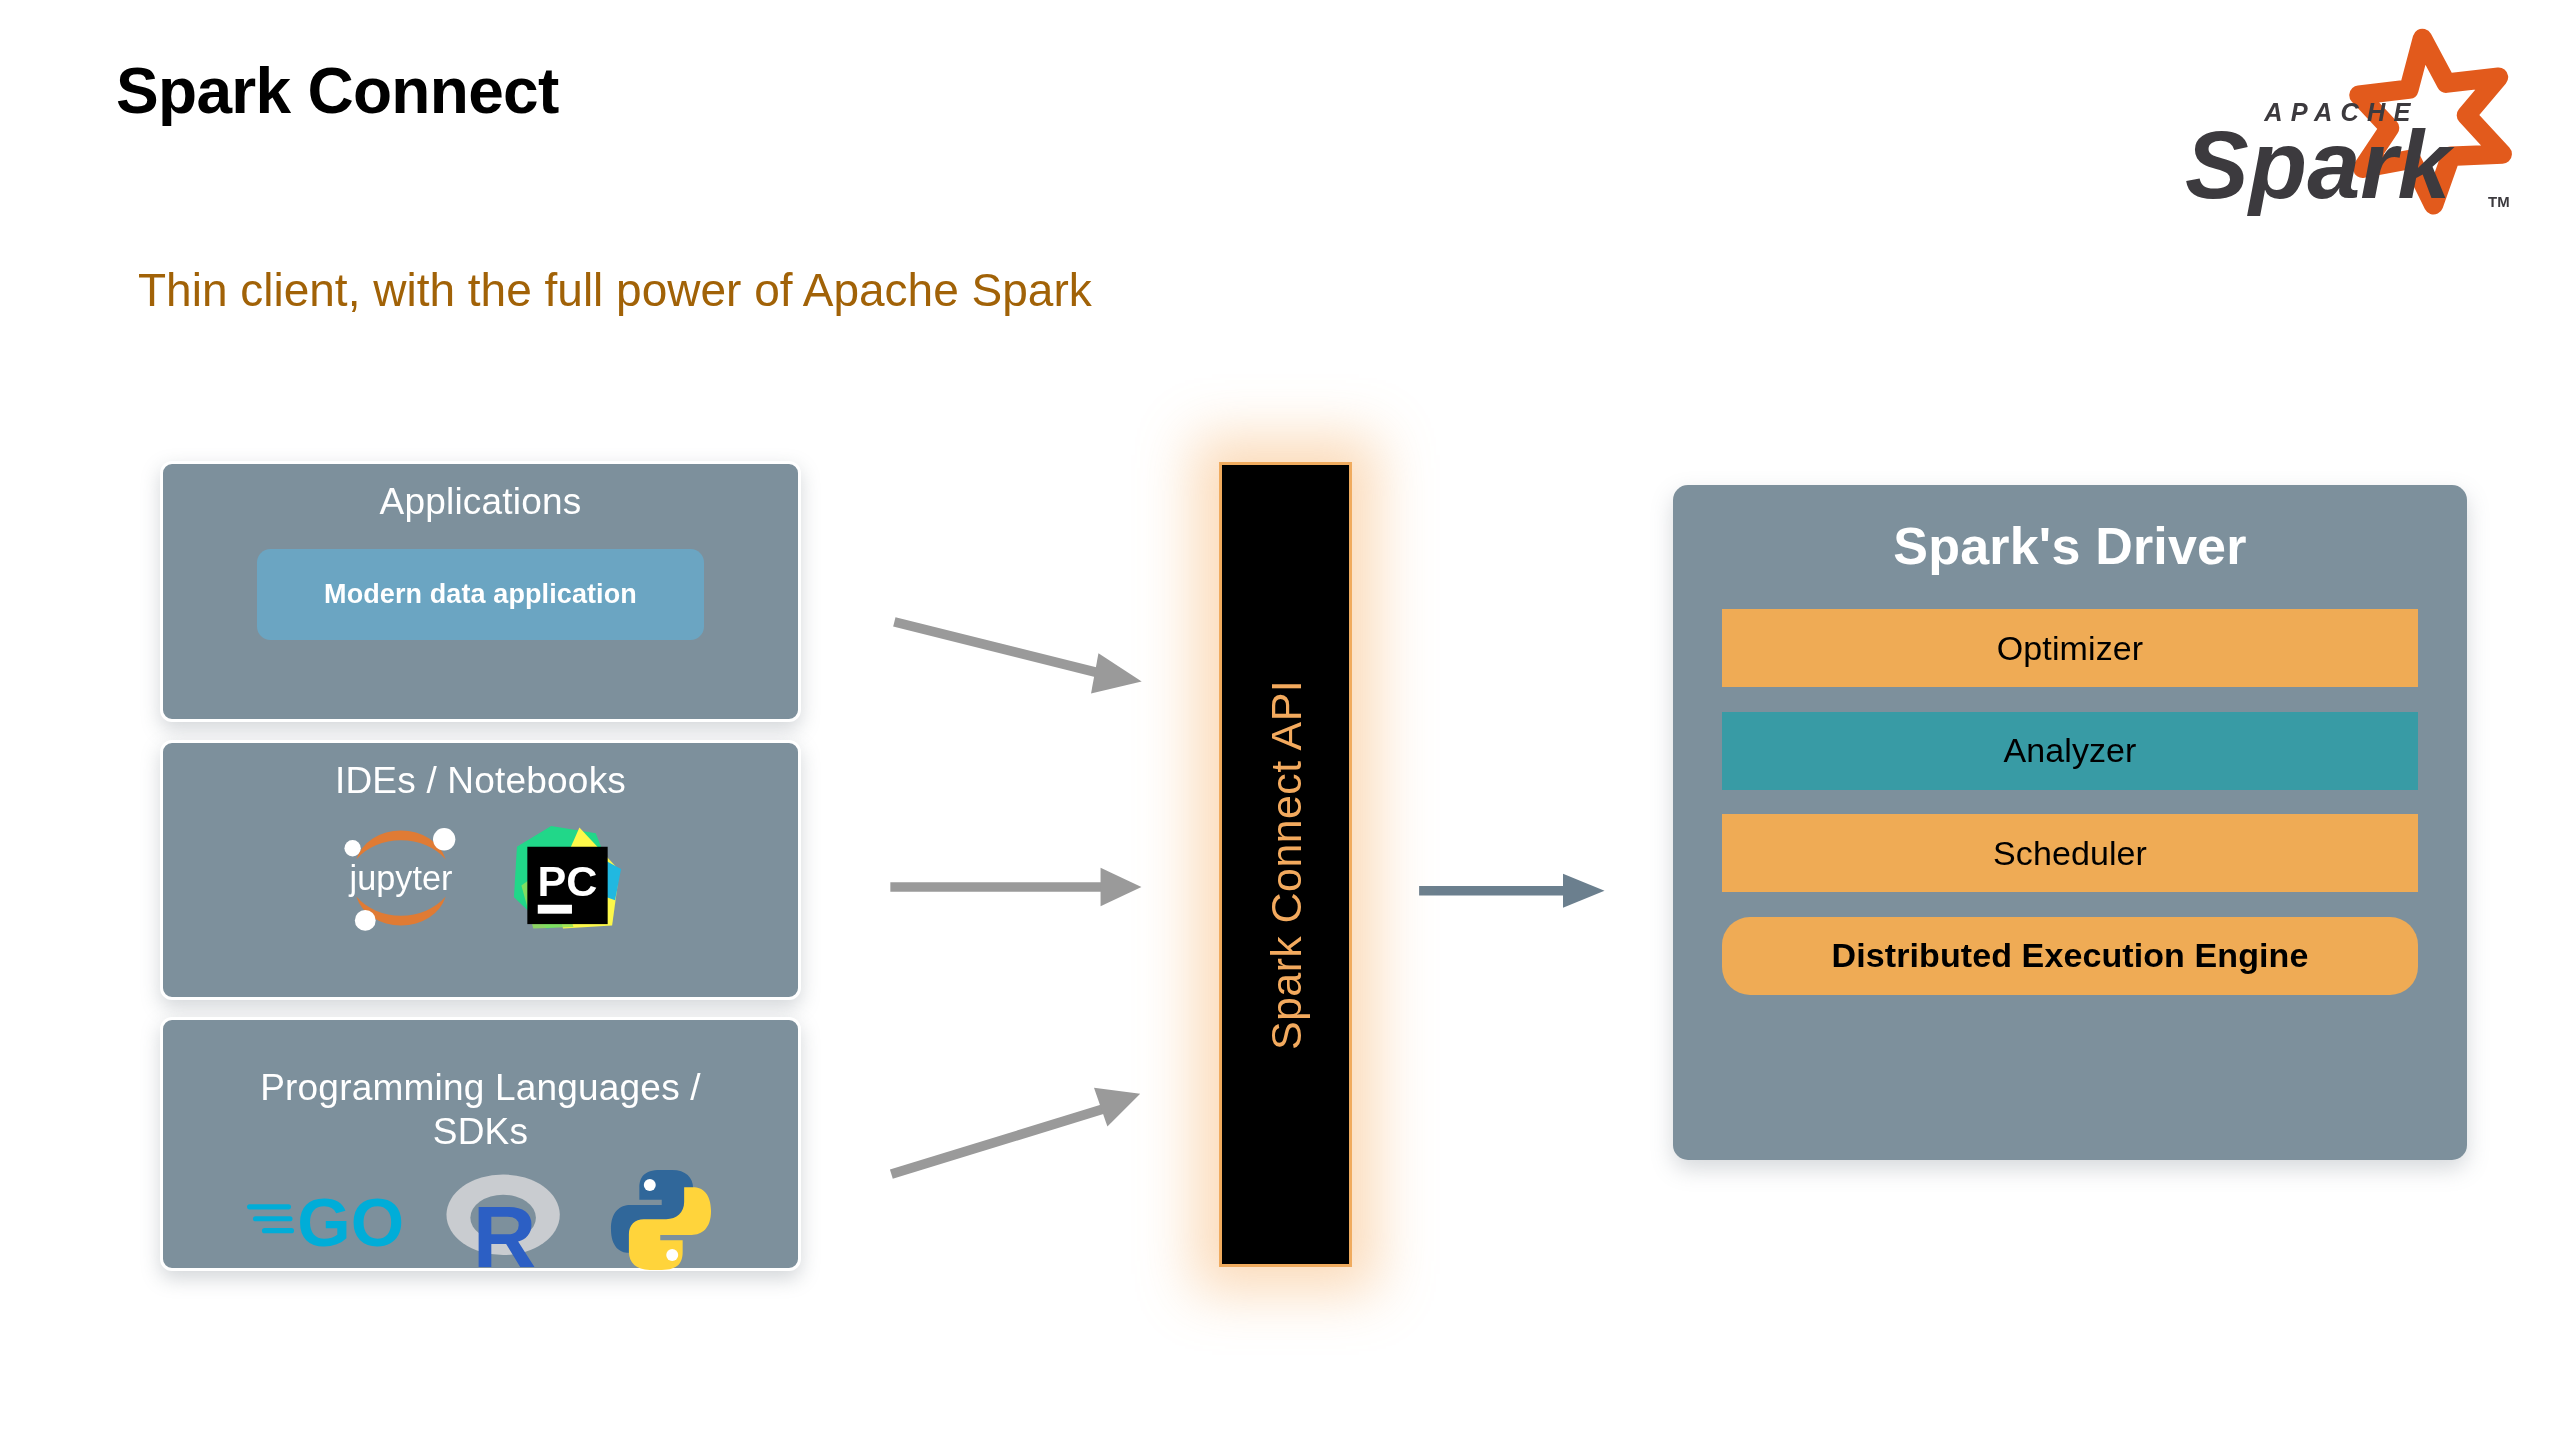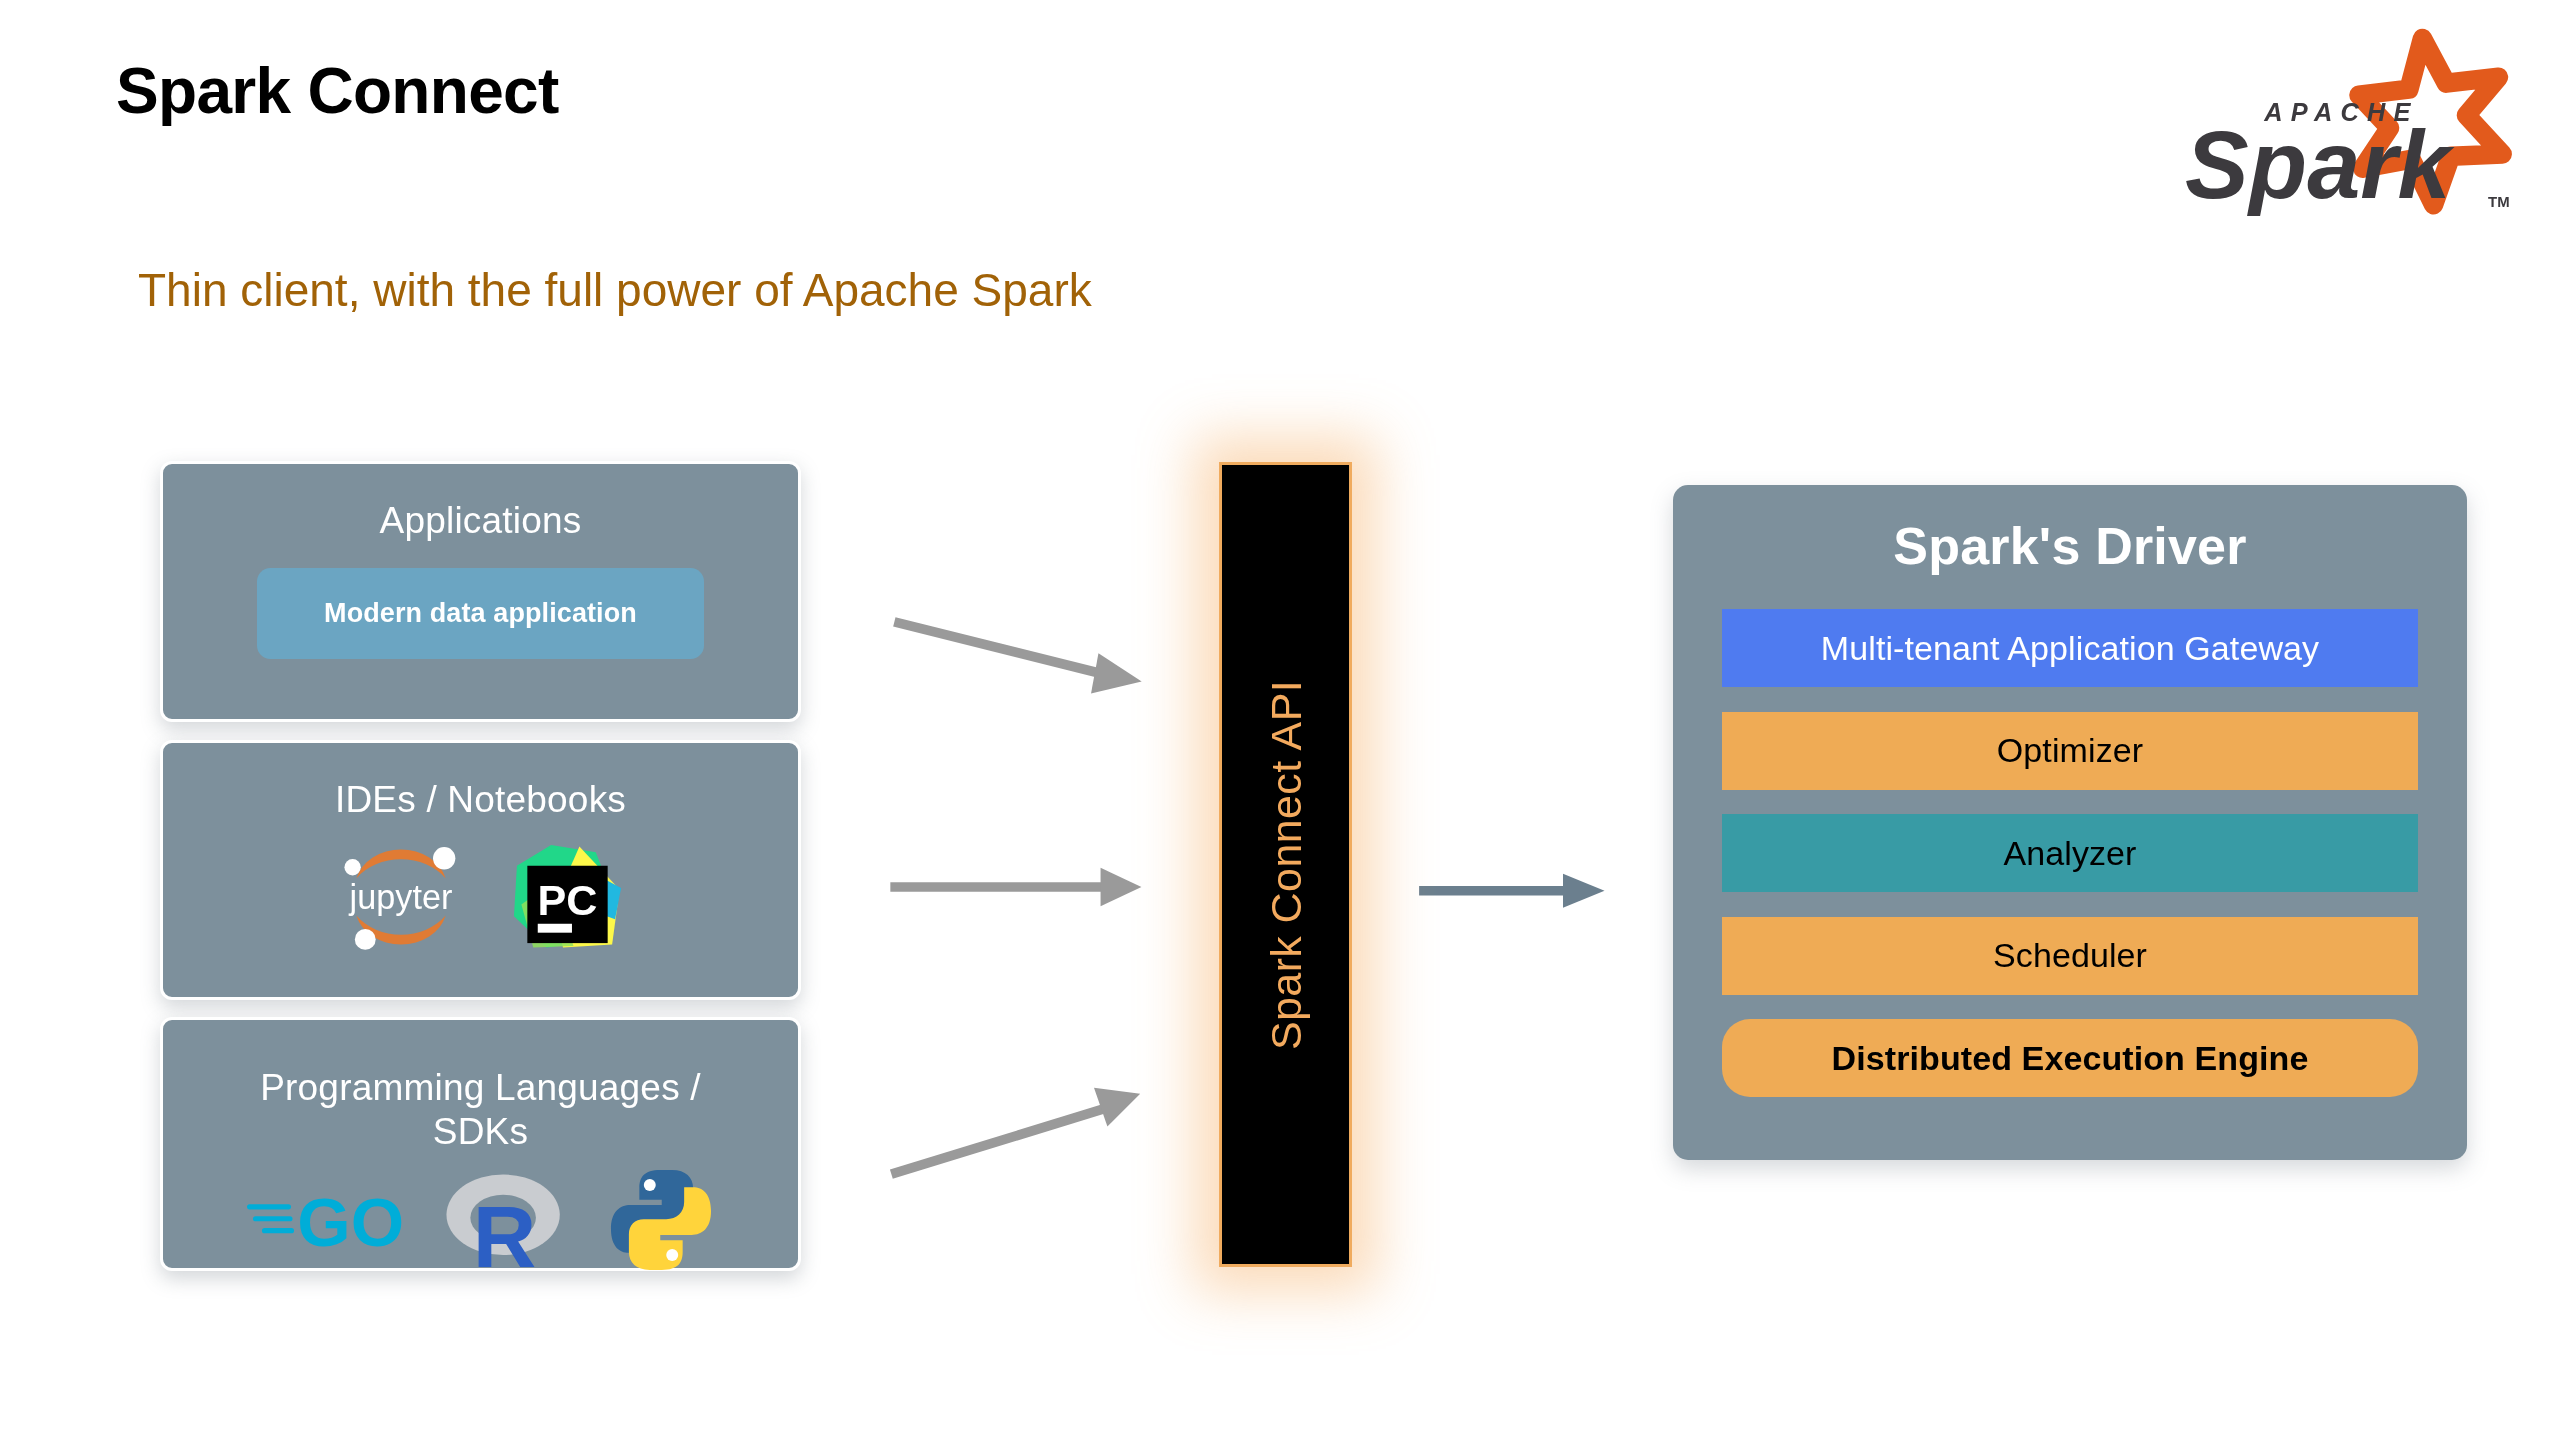--- a/index.html
+++ b/index.html
@@ -26,21 +26,21 @@
     position:absolute;left:160px;width:641px;
     background:#7d909c;border:3.7px solid #ffffff;border-radius:12px;
     box-shadow:0 7.5px 19.4px rgba(120,130,140,0.32);
     box-sizing:border-box;
   }
   #client-box-applications{top:461px;height:261px;}
   #client-box-ides{top:740px;height:260px;}
   #client-box-languages{top:1017px;height:254px;}
   .client-box-title{
     color:#ffffff;text-align:center;font-size:37px;font-weight:400;
-    line-height:1.18;padding-top:35px;letter-spacing:0.2px;
+    line-height:1.18;padding-top:16px;letter-spacing:0.2px;
   }
   #client-box-languages .client-box-title{padding-top:11px;margin-top:35px;}
   .client-pill{
     margin:25px auto 0;width:447px;height:91px;
     background:#6ba5c2;border-radius:13.4px;
     display:flex;align-items:center;justify-content:center;
     color:#ffffff;font-size:27px;font-weight:700;letter-spacing:0.1px;
   }
   .logo-row{display:flex;align-items:center;justify-content:center;gap:40px;margin-top:10.4px;}
   
@@ -199,20 +199,19 @@
   </g>
 </svg>
 
 <div id="api-bar">
   <div id="api-bar-label">Spark Connect API</div>
 </div>
 
 <div id="driver-panel">
   <div id="driver-title">Spark's Driver</div>
   <div class="driver-rows">
-    <div class="driver-row" style="background:#4f7bf0;color:#ffffff;">Multi-tenant Application Gateway</div>
     <div class="driver-row" style="background:#efab55;color:#000000;">Optimizer</div>
     <div class="driver-row" style="background:#389ba5;color:#000000;">Analyzer</div>
     <div class="driver-row" style="background:#efab55;color:#000000;">Scheduler</div>
     <div class="driver-row" style="background:#efab55;color:#000000;font-weight:700;">Distributed Execution Engine</div>
   </div>
 </div>
 
 
 </body></html>

